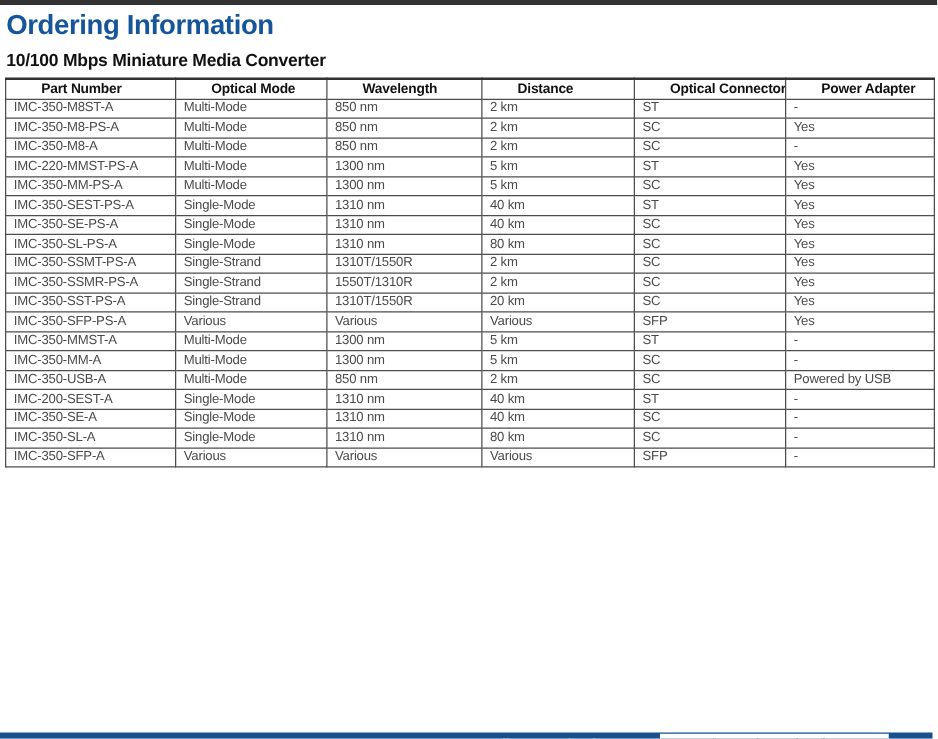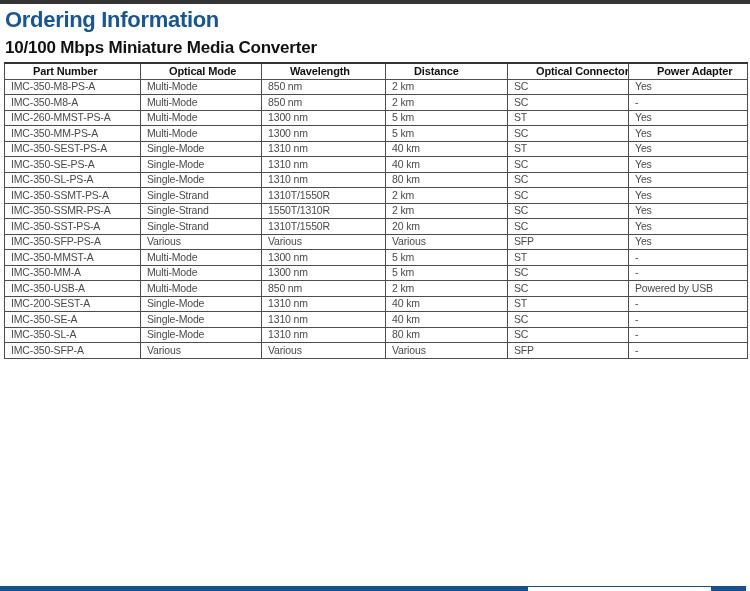--- a/index.html
+++ b/index.html
@@ -25,21 +25,21 @@
   .title {
     margin: 8px 0 0 5px;
     font-size: 22px;
     line-height: 24px;
     font-weight: bold;
     letter-spacing: -0.3px;
     color: var(--title-blue, #15559a);
   }
   .subtitle {
     margin: 9px 0 7px 5px;
-    font-size: 17px;
+    font-size: 14px;
     line-height: 14px;
     font-weight: bold;
     letter-spacing: -0.2px;
     color: #111111;
   }
   table.ordering {
     margin-left: 4px;
     width: 743px;
     border-collapse: collapse;
     table-layout: fixed;
@@ -126,37 +126,45 @@
           <th>Part Number</th>
           <th>Optical Mode</th>
           <th>Wavelength</th>
           <th>Distance</th>
           <th>Optical Connector</th>
           <th>Power Adapter</th>
         </tr>
     </thead>
     <tbody>
         <tr>
+          <td>IMC-350-M8ST-A</td>
+          <td>Multi-Mode</td>
+          <td>850 nm</td>
+          <td>2 km</td>
+          <td>ST</td>
+          <td>-</td>
+        </tr>
+        <tr>
           <td>IMC-350-M8-PS-A</td>
           <td>Multi-Mode</td>
           <td>850 nm</td>
           <td>2 km</td>
           <td>SC</td>
           <td>Yes</td>
         </tr>
         <tr>
           <td>IMC-350-M8-A</td>
           <td>Multi-Mode</td>
           <td>850 nm</td>
           <td>2 km</td>
           <td>SC</td>
           <td>-</td>
         </tr>
         <tr>
-          <td>IMC-260-MMST-PS-A</td>
+          <td>IMC-220-MMST-PS-A</td>
           <td>Multi-Mode</td>
           <td>1300 nm</td>
           <td>5 km</td>
           <td>ST</td>
           <td>Yes</td>
         </tr>
         <tr>
           <td>IMC-350-MM-PS-A</td>
           <td>Multi-Mode</td>
           <td>1300 nm</td>

